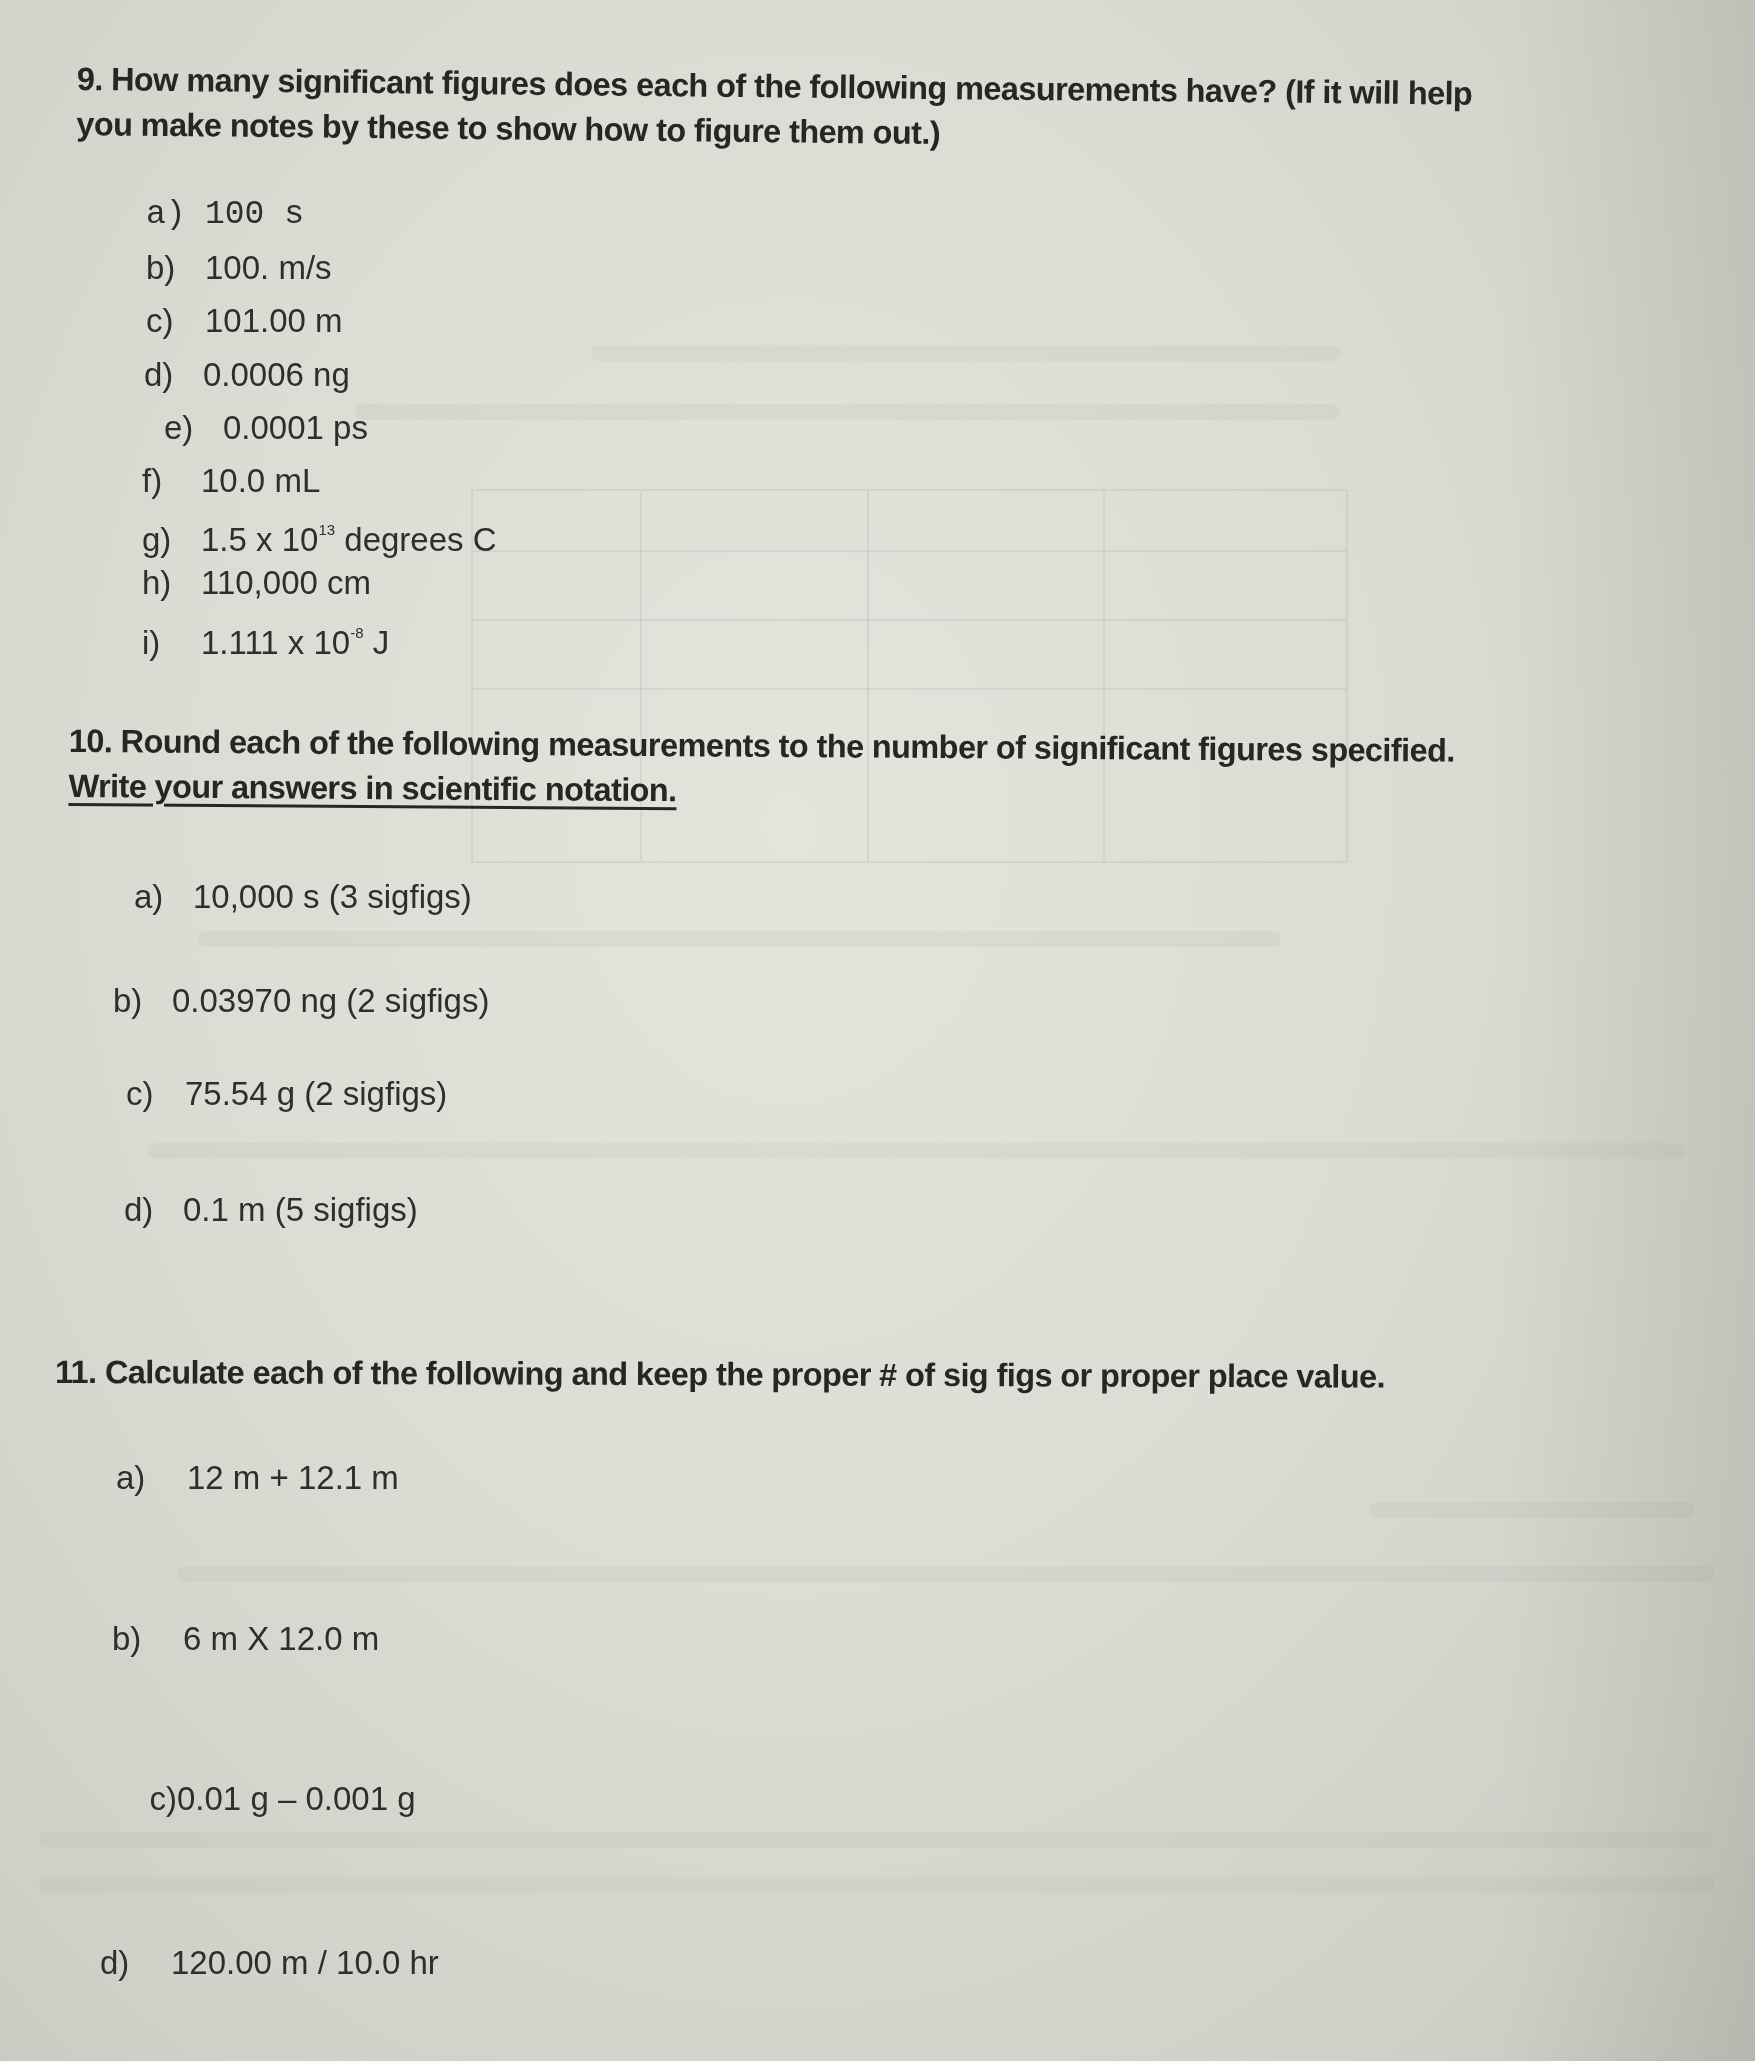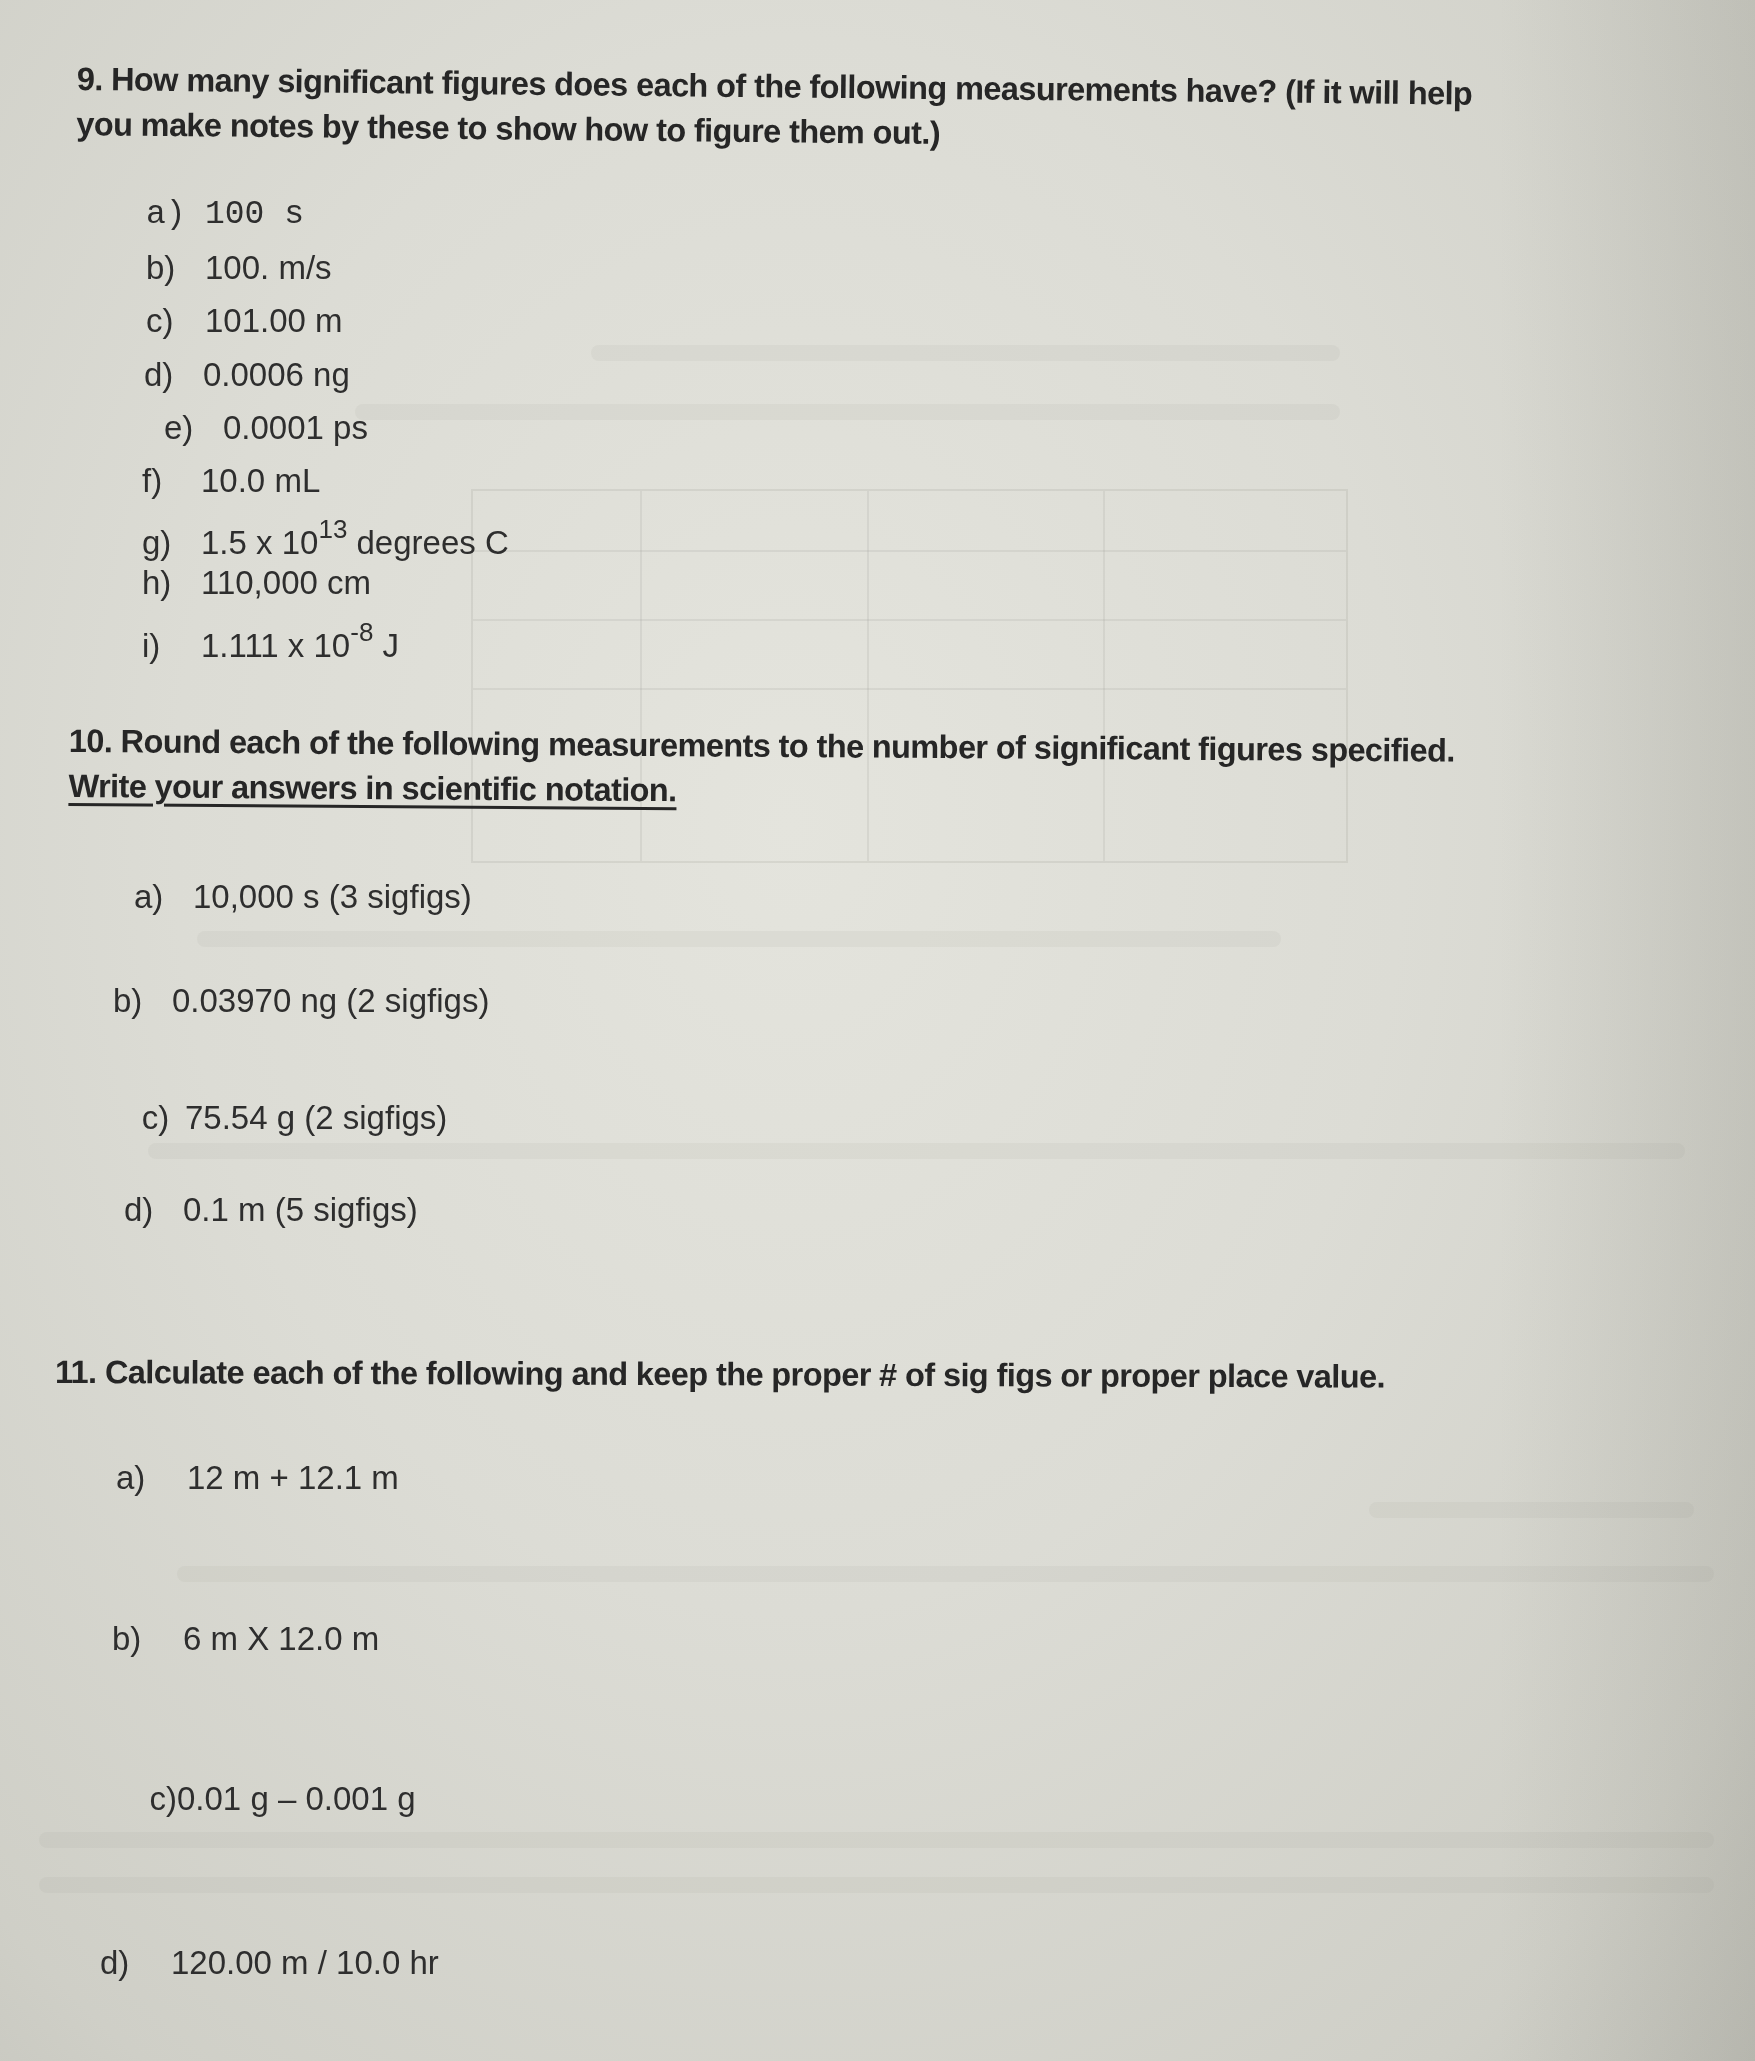--- a/index.html
+++ b/index.html
@@ -76,21 +76,21 @@
       font-size: 33px;
       line-height: 39px;
       color: #2e2e2e;
       white-space: nowrap;
     }
     .item .letter {
       display: inline-block;
       width: 59px;
     }
     .item sup {
-      font-size: 26px;
+      font-size: 15px;
       position: relative;
       top: -3.9px;
       text-align: right;
     }
   </style>
 </head>
 <body>
 
 <div class="paper">
 
@@ -152,21 +152,21 @@
     <span>10. Round each of the following measurements to the number of significant figures specified.</span><br>
     <span class="underline">Write your answers in scientific notation.</span>
   </p>
 
   <div class="item" style="left:134px;top:877px;">
     <span class="letter">a)</span><span>10,000 s (3 sigfigs)</span>
   </div>
   <div class="item" style="left:113px;top:981px;">
     <span class="letter">b)</span><span>0.03970 ng (2 sigfigs)</span>
   </div>
-  <div class="item" style="left:126px;top:1098px;text-align:center;">
+  <div class="item" style="left:126px;top:1074px;">
     <span class="letter">c)</span><span>75.54 g (2 sigfigs)</span>
   </div>
   <div class="item" style="left:124px;top:1190px;">
     <span class="letter">d)</span><span>0.1 m (5 sigfigs)</span>
   </div>
 </section>
 
 <section>
   <p class="q-heading" style="left:55px;top:1350px;transform:rotate(0.2deg);transform-origin:left top;">
     <span>11. Calculate each of the following and keep the proper # of sig figs or proper place value.</span>

